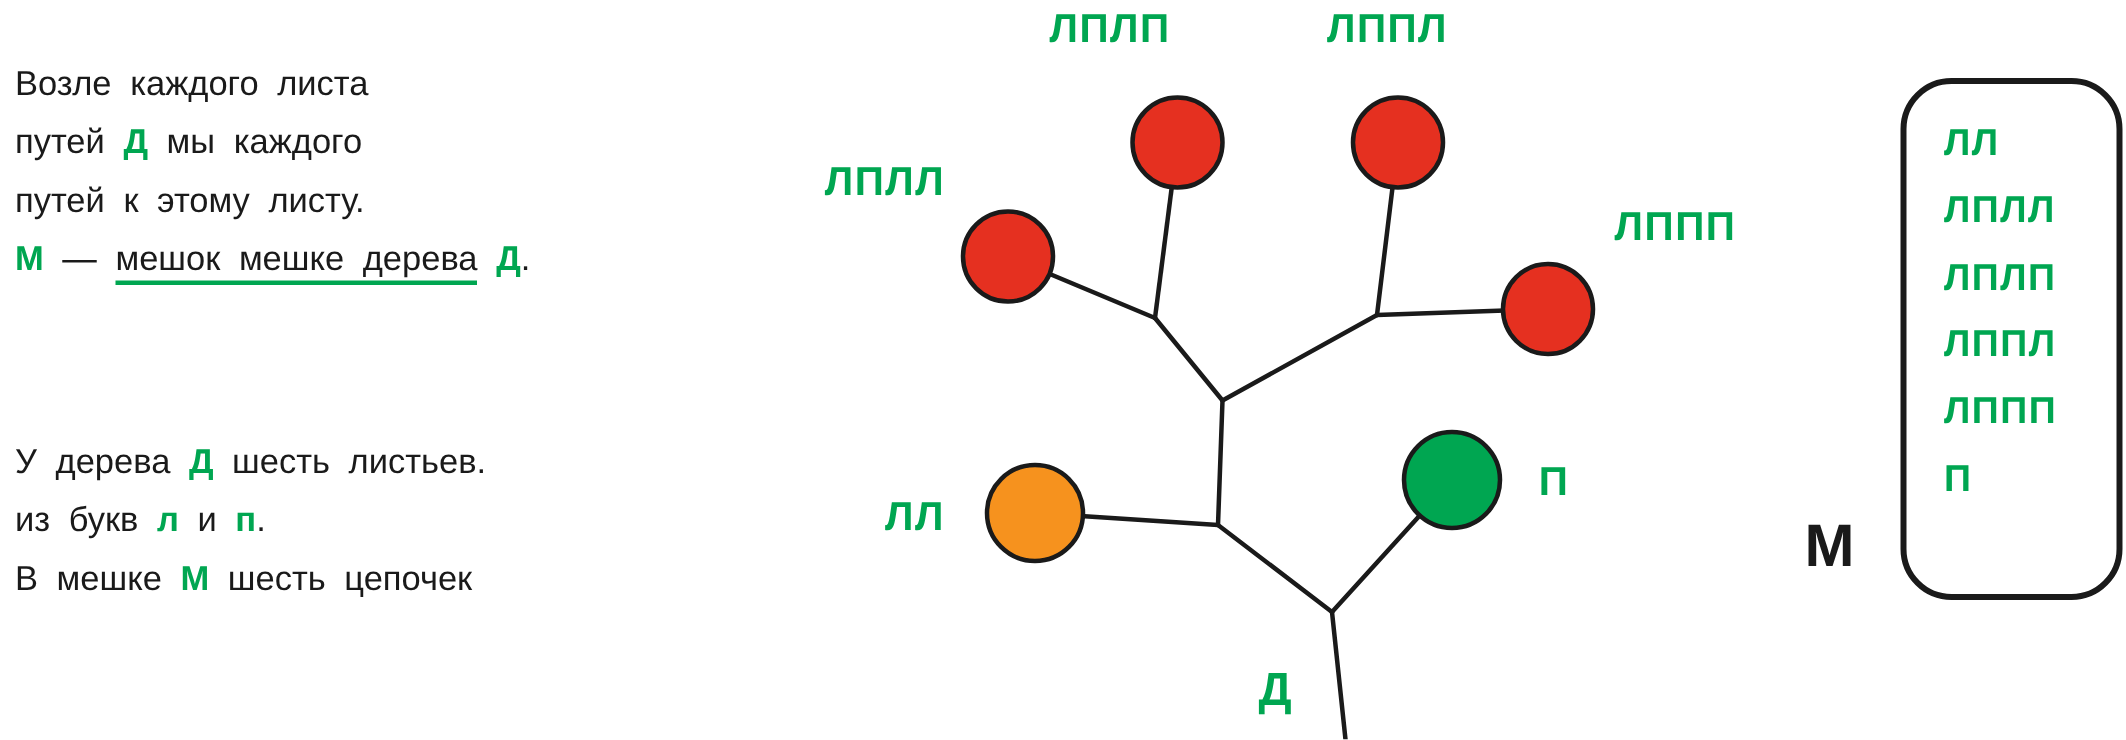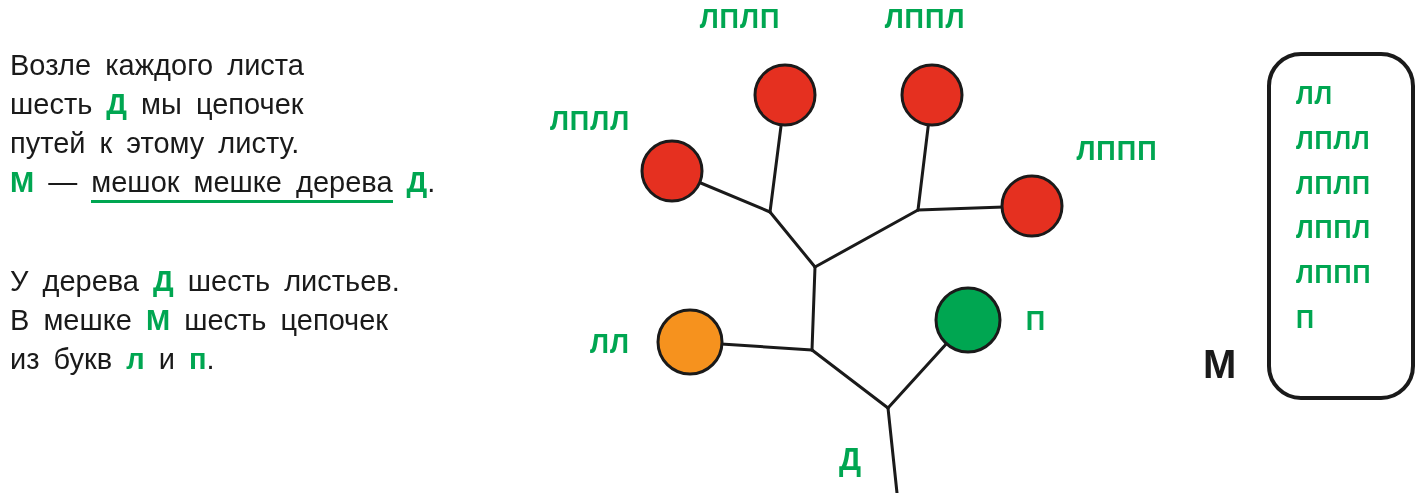--- a/index.html
+++ b/index.html
@@ -5,25 +5,25 @@
   :root { --green:#00a651; --red:#e53020; --orange:#f6921e; --black:#1a1a1a; }
   * { box-sizing:border-box; }
   body { margin:0; background:#ffffff; }
   .stage {
     position:relative; width:1417px; height:493px; background:#fff;
     font-family:"Liberation Sans","DejaVu Sans",sans-serif; overflow:hidden;
   }
 
   
   .left-text {
-    position:absolute; left:10px; top:46px; width:530px;
-    font-size:29px; line-height:39px; color:var(--black); word-spacing:6px;
+    position:absolute; left:10px; top:36px; width:530px;
+    font-size:23px; line-height:39px; color:var(--black); word-spacing:6px;
   }
   .line { white-space:nowrap; }
-  .para2 { margin-top:60px; }
+  .para2 { margin-top:96px; }
   .grn { color:var(--green); font-weight:bold; }
   .und { border-bottom:3.5px solid var(--green); padding-bottom:2px; }
 
   
   .tree { position:absolute; left:540px; top:0; }
   .edge { stroke:var(--black); stroke-width:3; stroke-linecap:round; }
   .leaf { stroke:var(--black); stroke-width:3; }
   .lbl  { font-family:"Liberation Sans","DejaVu Sans",sans-serif; font-size:27px; font-weight:bold; fill:var(--green); letter-spacing:1px; }
   .root-lbl { font-family:"Liberation Sans","DejaVu Sans",sans-serif; font-size:31px; font-weight:bold; fill:var(--green); }
 
@@ -38,48 +38,48 @@
 </style>
 </head>
 <body>
 
 <div class="stage">
 
   <div class="left-text">
     <div>
       <div class="line"><span>Возле каждого листа</span></div>
       <div class="line">
-        <span>шесть</span>
+        <span>путей</span>
         <span class="grn">Д</span>
-        <span>мы цепочек</span>
+        <span>мы каждого</span>
       </div>
       <div class="line"><span>путей к этому листу.</span></div>
       <div class="line">
         <span class="grn">М</span>
         <span>—</span>
         <span class="und">мешок мешке дерева</span>
         <span class="grn">Д</span><span>.</span>
       </div>
     </div>
     <div class="para2">
       <div class="line">
         <span>У дерева</span>
         <span class="grn">Д</span>
         <span>шесть листьев.</span>
       </div>
       <div class="line">
-        <span>В мешке</span>
-        <span class="grn">М</span>
-        <span>шесть цепочек</span>
-      </div>
-      <div class="line">
         <span>из букв</span>
         <span class="grn">л</span>
         <span>и</span>
         <span class="grn">п</span><span>.</span>
+      </div>
+      <div class="line">
+        <span>В мешке</span>
+        <span class="grn">М</span>
+        <span>шесть цепочек</span>
       </div>
     </div>
   </div>
 
   <svg class="tree" width="640" height="493" viewBox="0 0 640 493">
     <g>
       <line class="edge" x1="357" y1="493" x2="348" y2="408"></line>
       <line class="edge" x1="348" y1="408" x2="428" y2="320"></line>
       <line class="edge" x1="348" y1="408" x2="272" y2="350"></line>
       <line class="edge" x1="272" y1="350" x2="150" y2="342"></line>

